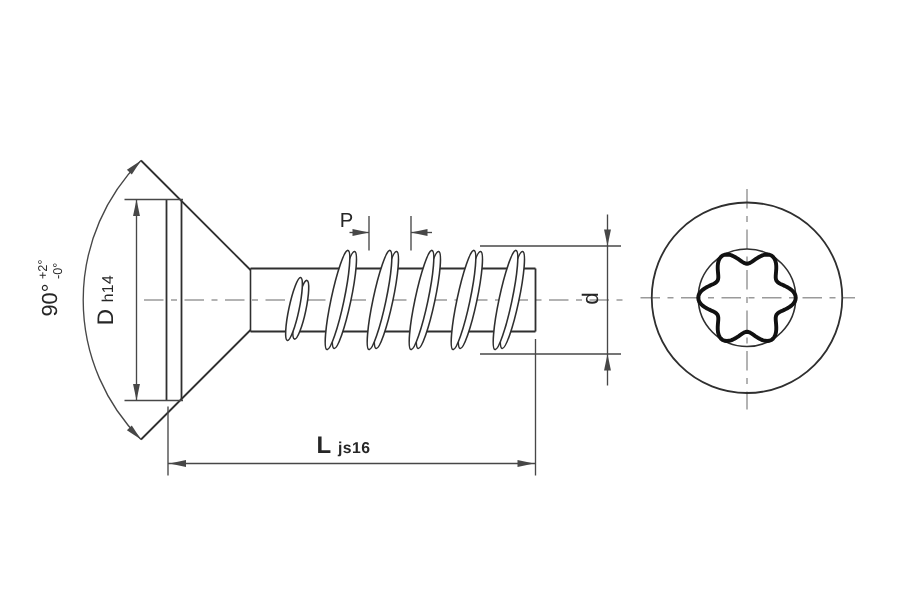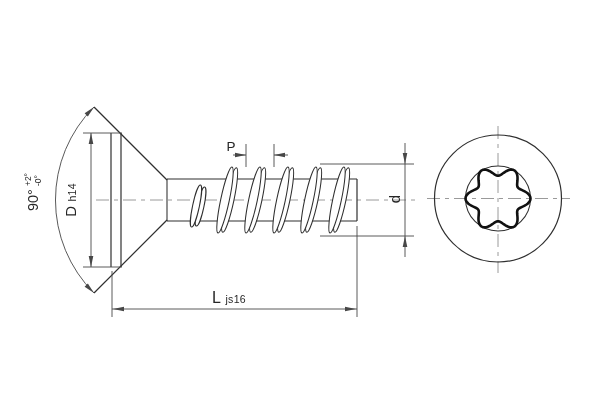--- a/index.html
+++ b/index.html
@@ -133,18 +133,18 @@
   </div>
 
   <div class="label ctr plabel" style="left:231px;top:147px;">
     <span>P</span>
   </div>
 
   <div class="label rot sym-lg" style="left:394px;top:199px;">
     <span>d</span>
   </div>
 
-  <div class="label ctr" style="left:229px;top:298px;">
+  <div class="label ctr" style="left:229px;top:298px;font-weight:bold;">
     <span class="sym-xl">L</span>
     <span class="tol-sm">js16</span>
   </div>
 
 </div>
 
 </body></html>

